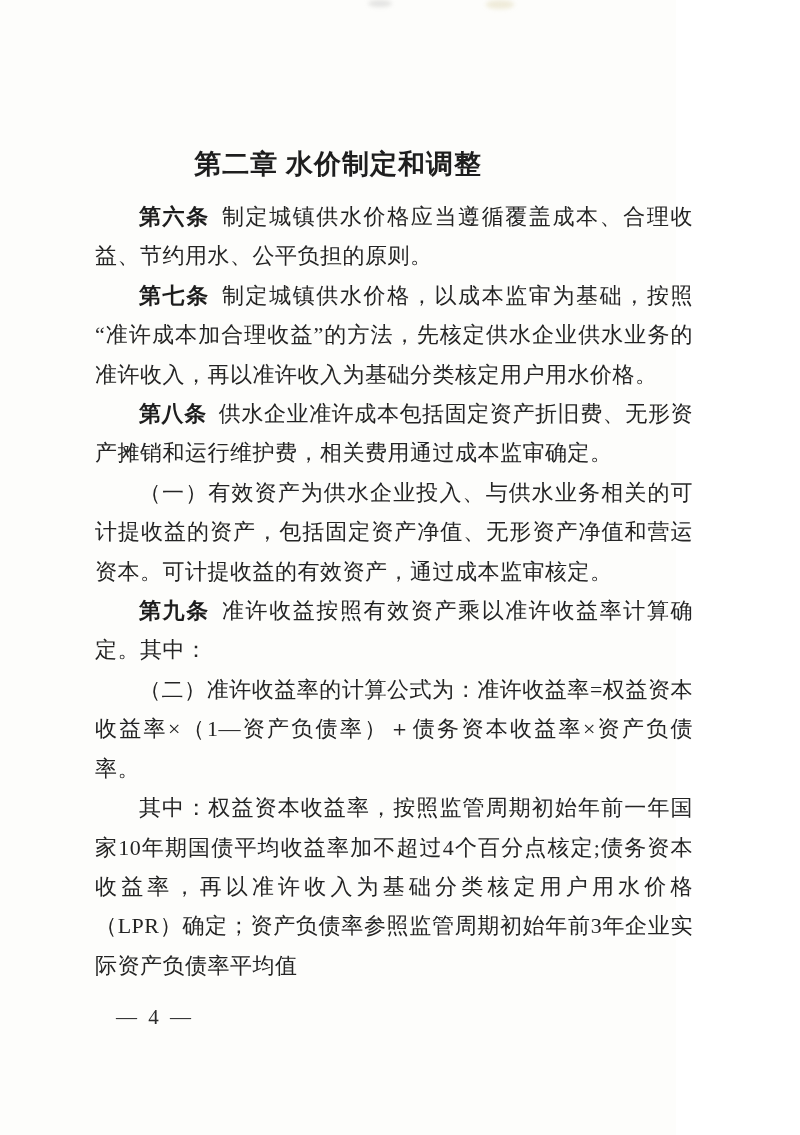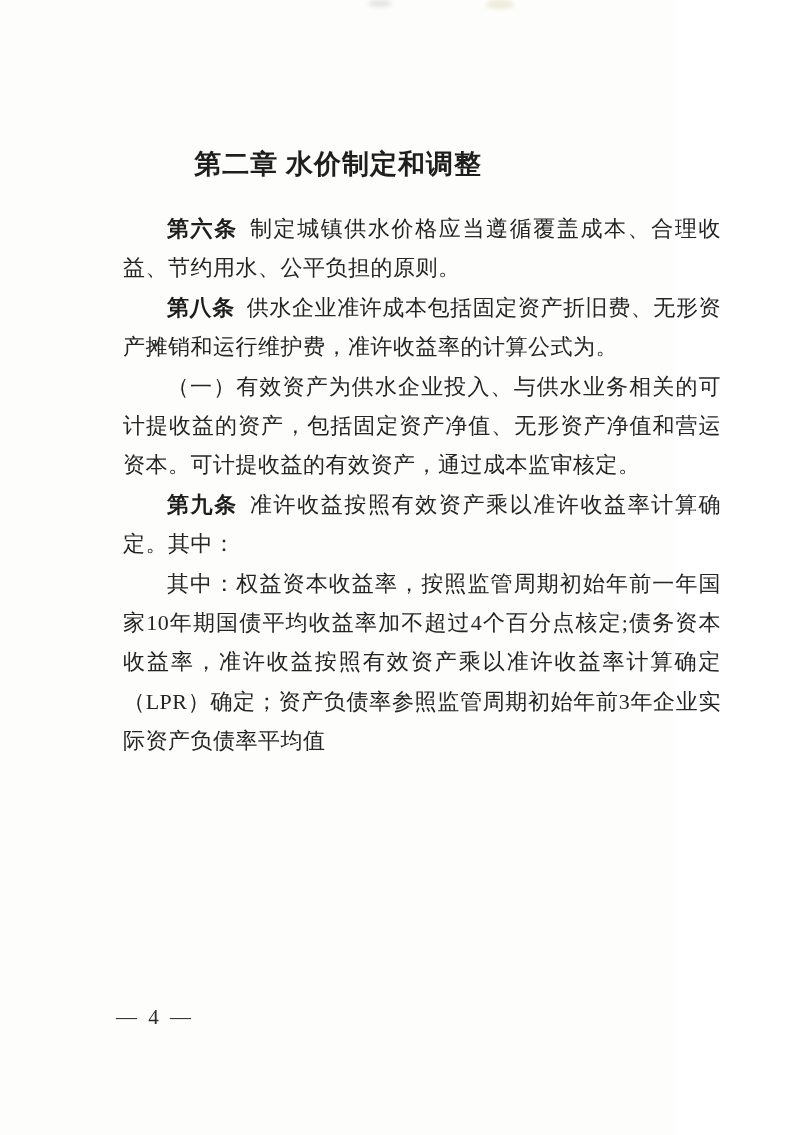--- a/index.html
+++ b/index.html
@@ -42,27 +42,26 @@
     margin: 0;
     text-align: center;
     font-size: 27px;
     font-weight: bold;
     letter-spacing: 1px;
     color: #1e1e1e;
   }
   .doc-body {
     position: absolute;
     left: 95px;
-    top: 209px;
+    top: 197px;
     width: 598px;
     font-size: 22px;
     line-height: 39.4px;
     text-align: justify;
     letter-spacing: 0.5px;
-    margin-left: 28px;
   }
   .para {
     margin: 0;
     padding: 0;
     text-indent: 2em;
   }
   .lead {
     font-weight: bold;
     margin-right: 0.55em;
     color: #1d1d1d;
@@ -81,26 +80,28 @@
 
 <div class="page">
   <div class="smudge s1"></div>
   <div class="smudge s2"></div>
 
   <h1 class="doc-title">第二章 水价制定和调整</h1>
 
   <div class="doc-body">
   <p class="para"><b class="lead">第六条</b><span class="ptext">制定城镇供水价格应当遵循覆盖成本、合理收益、节约用水、公平负担的原则。</span></p>
 
+  <p class="para"><b class="lead">第七条</b><span class="ptext">制定城镇供水价格，以成本监审为基础，按照“准许成本加合理收益”的方法，先核定供水企业供水业务的准许收入，再以准许收入为基础分类核定用户用水价格。</span></p>
 
 
-  <p class="para"><b class="lead">第八条</b><span class="ptext">供水企业准许成本包括固定资产折旧费、无形资产摊销和运行维护费，准许收益率的计算公式为。</span></p>
+  <p class="para"><b class="lead">第八条</b><span class="ptext">供水企业准许成本包括固定资产折旧费、无形资产摊销和运行维护费，相关费用通过成本监审确定。</span></p>
 
   <p class="para"><span class="ptext">（一）有效资产为供水企业投入、与供水业务相关的可计提收益的资产，包括固定资产净值、无形资产净值和营运资本。可计提收益的有效资产，通过成本监审核定。</span></p>
 
   <p class="para"><b class="lead">第九条</b><span class="ptext">准许收益按照有效资产乘以准许收益率计算确定。其中：</span></p>
 
+  <p class="para"><span class="ptext">（二）准许收益率的计算公式为：准许收益率=权益资本收益率×（1—资产负债率）＋债务资本收益率×资产负债率。</span></p>
 
-  <p class="para"><span class="ptext">其中：权益资本收益率，按照监管周期初始年前一年国家10年期国债平均收益率加不超过4个百分点核定;债务资本收益率，准许收益按照有效资产乘以准许收益率计算确定（LPR）确定；资产负债率参照监管周期初始年前3年企业实际资产负债率平均值</span></p>
+  <p class="para"><span class="ptext">其中：权益资本收益率，按照监管周期初始年前一年国家10年期国债平均收益率加不超过4个百分点核定;债务资本收益率，再以准许收入为基础分类核定用户用水价格（LPR）确定；资产负债率参照监管周期初始年前3年企业实际资产负债率平均值</span></p>
 </div>
 
   <div class="page-number">— 4 —</div>
 </div>
 
 </body></html>

